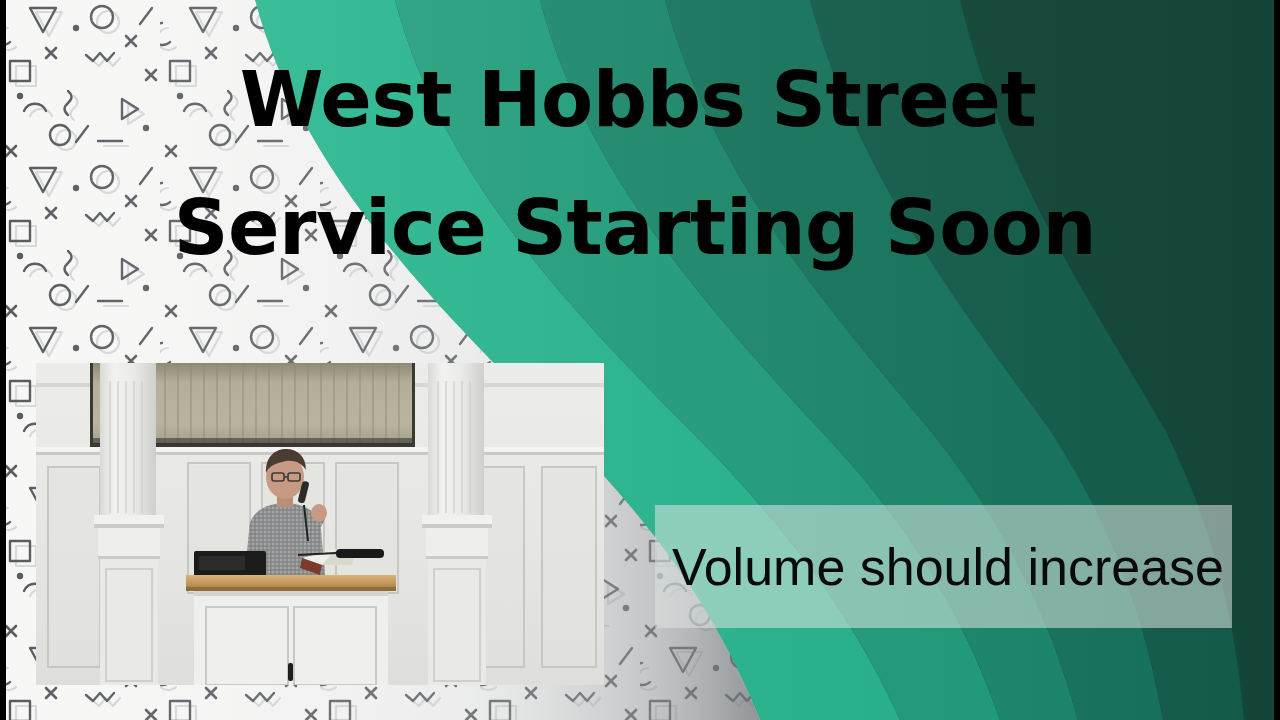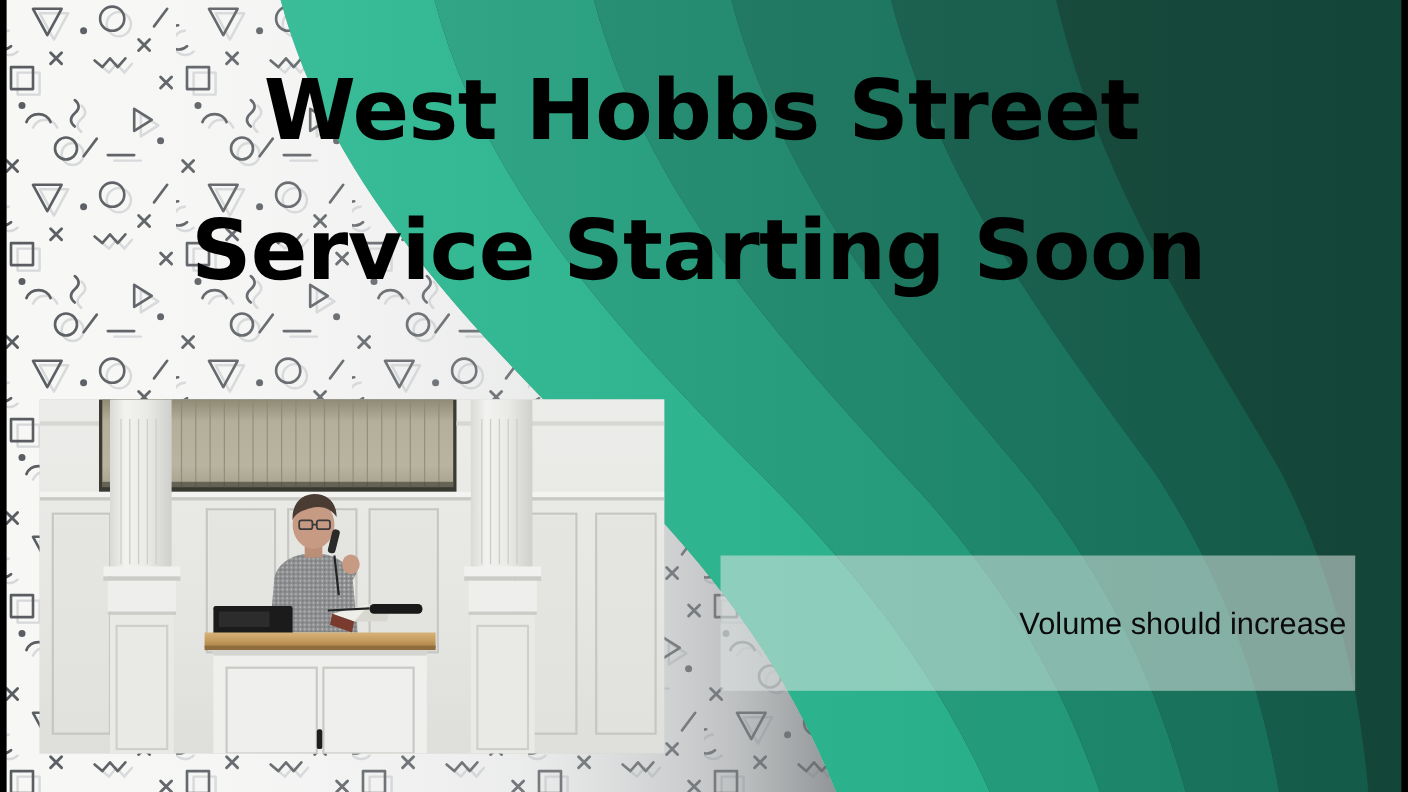--- a/index.html
+++ b/index.html
@@ -60,21 +60,21 @@
     align-items: flex-end;
     justify-content: center;
     box-sizing: border-box;
     padding: 0 8px 0 0;
   }
   .subtitle-line {
     display: block;
     color: #0a0a0a;
     font-family: "Liberation Sans", sans-serif;
     font-weight: 400;
-    font-size: 28px;
+    font-size: 52px;
     line-height: 60px;
     white-space: nowrap;
     text-align: right;
     letter-spacing: 0px;
   }
 
   
   #video-panel {
     position: absolute;
     left: 36px;

